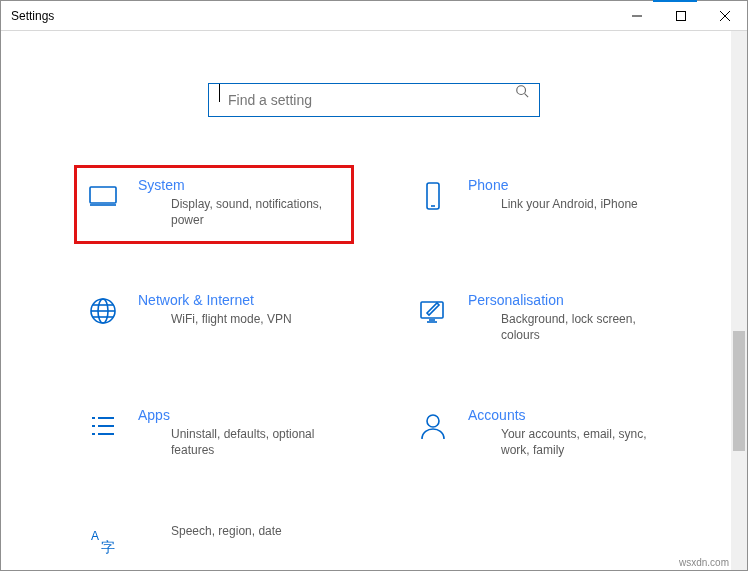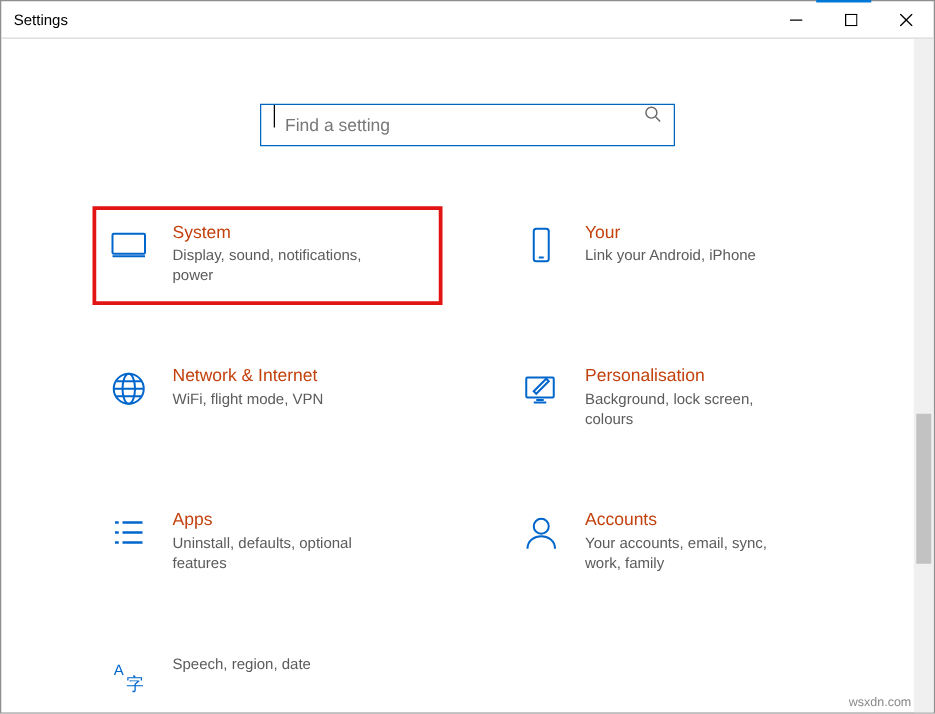--- a/index.html
+++ b/index.html
@@ -122,28 +122,29 @@
     margin-top: 2px;
   }
   .tile .ico svg { width: 32px; height: 32px; }
   .tile .txt {
     display: flex;
     flex-direction: column;
     gap: 2px;
   }
   .tile .name {
     font-size: 14px;
-    color: #c2410c;
+    color: #3b82f6;
     line-height: 1.2;
   }
   .tile .desc {
     font-size: 12px;
     color: #5b5b5b;
     line-height: 1.35;
     max-width: 170px;
+    margin-left: 33px;
   }
   .scrollbar {
     position: absolute;
     right: 0;
     top: 0;
     bottom: 0;
     width: 16px;
     background: #f0f0f0;
   }
   .scrollbar .thumb {
@@ -223,21 +224,21 @@
 
 
       <div class="tile">
         <div class="ico">
           <svg viewBox="0 0 32 32" fill="none" stroke="currentColor" stroke-width="1.6">
               <rect x="10" y="3" width="12" height="26" rx="2"></rect>
               <line x1="14" y1="26" x2="18" y2="26"></line>
             </svg>
         </div>
         <div class="txt">
-          <span class="name">Your</span>
+          <span class="name">Phone</span>
           <span class="desc">Link your Android, iPhone</span>
         </div>
       </div>
 
       <div class="tile">
         <div class="ico">
           <svg viewBox="0 0 32 32" fill="none" stroke="currentColor" stroke-width="1.6">
               <circle cx="16" cy="16" r="12"></circle>
               <ellipse cx="16" cy="16" rx="5" ry="12"></ellipse>
               <line x1="4" y1="16" x2="28" y2="16"></line>

